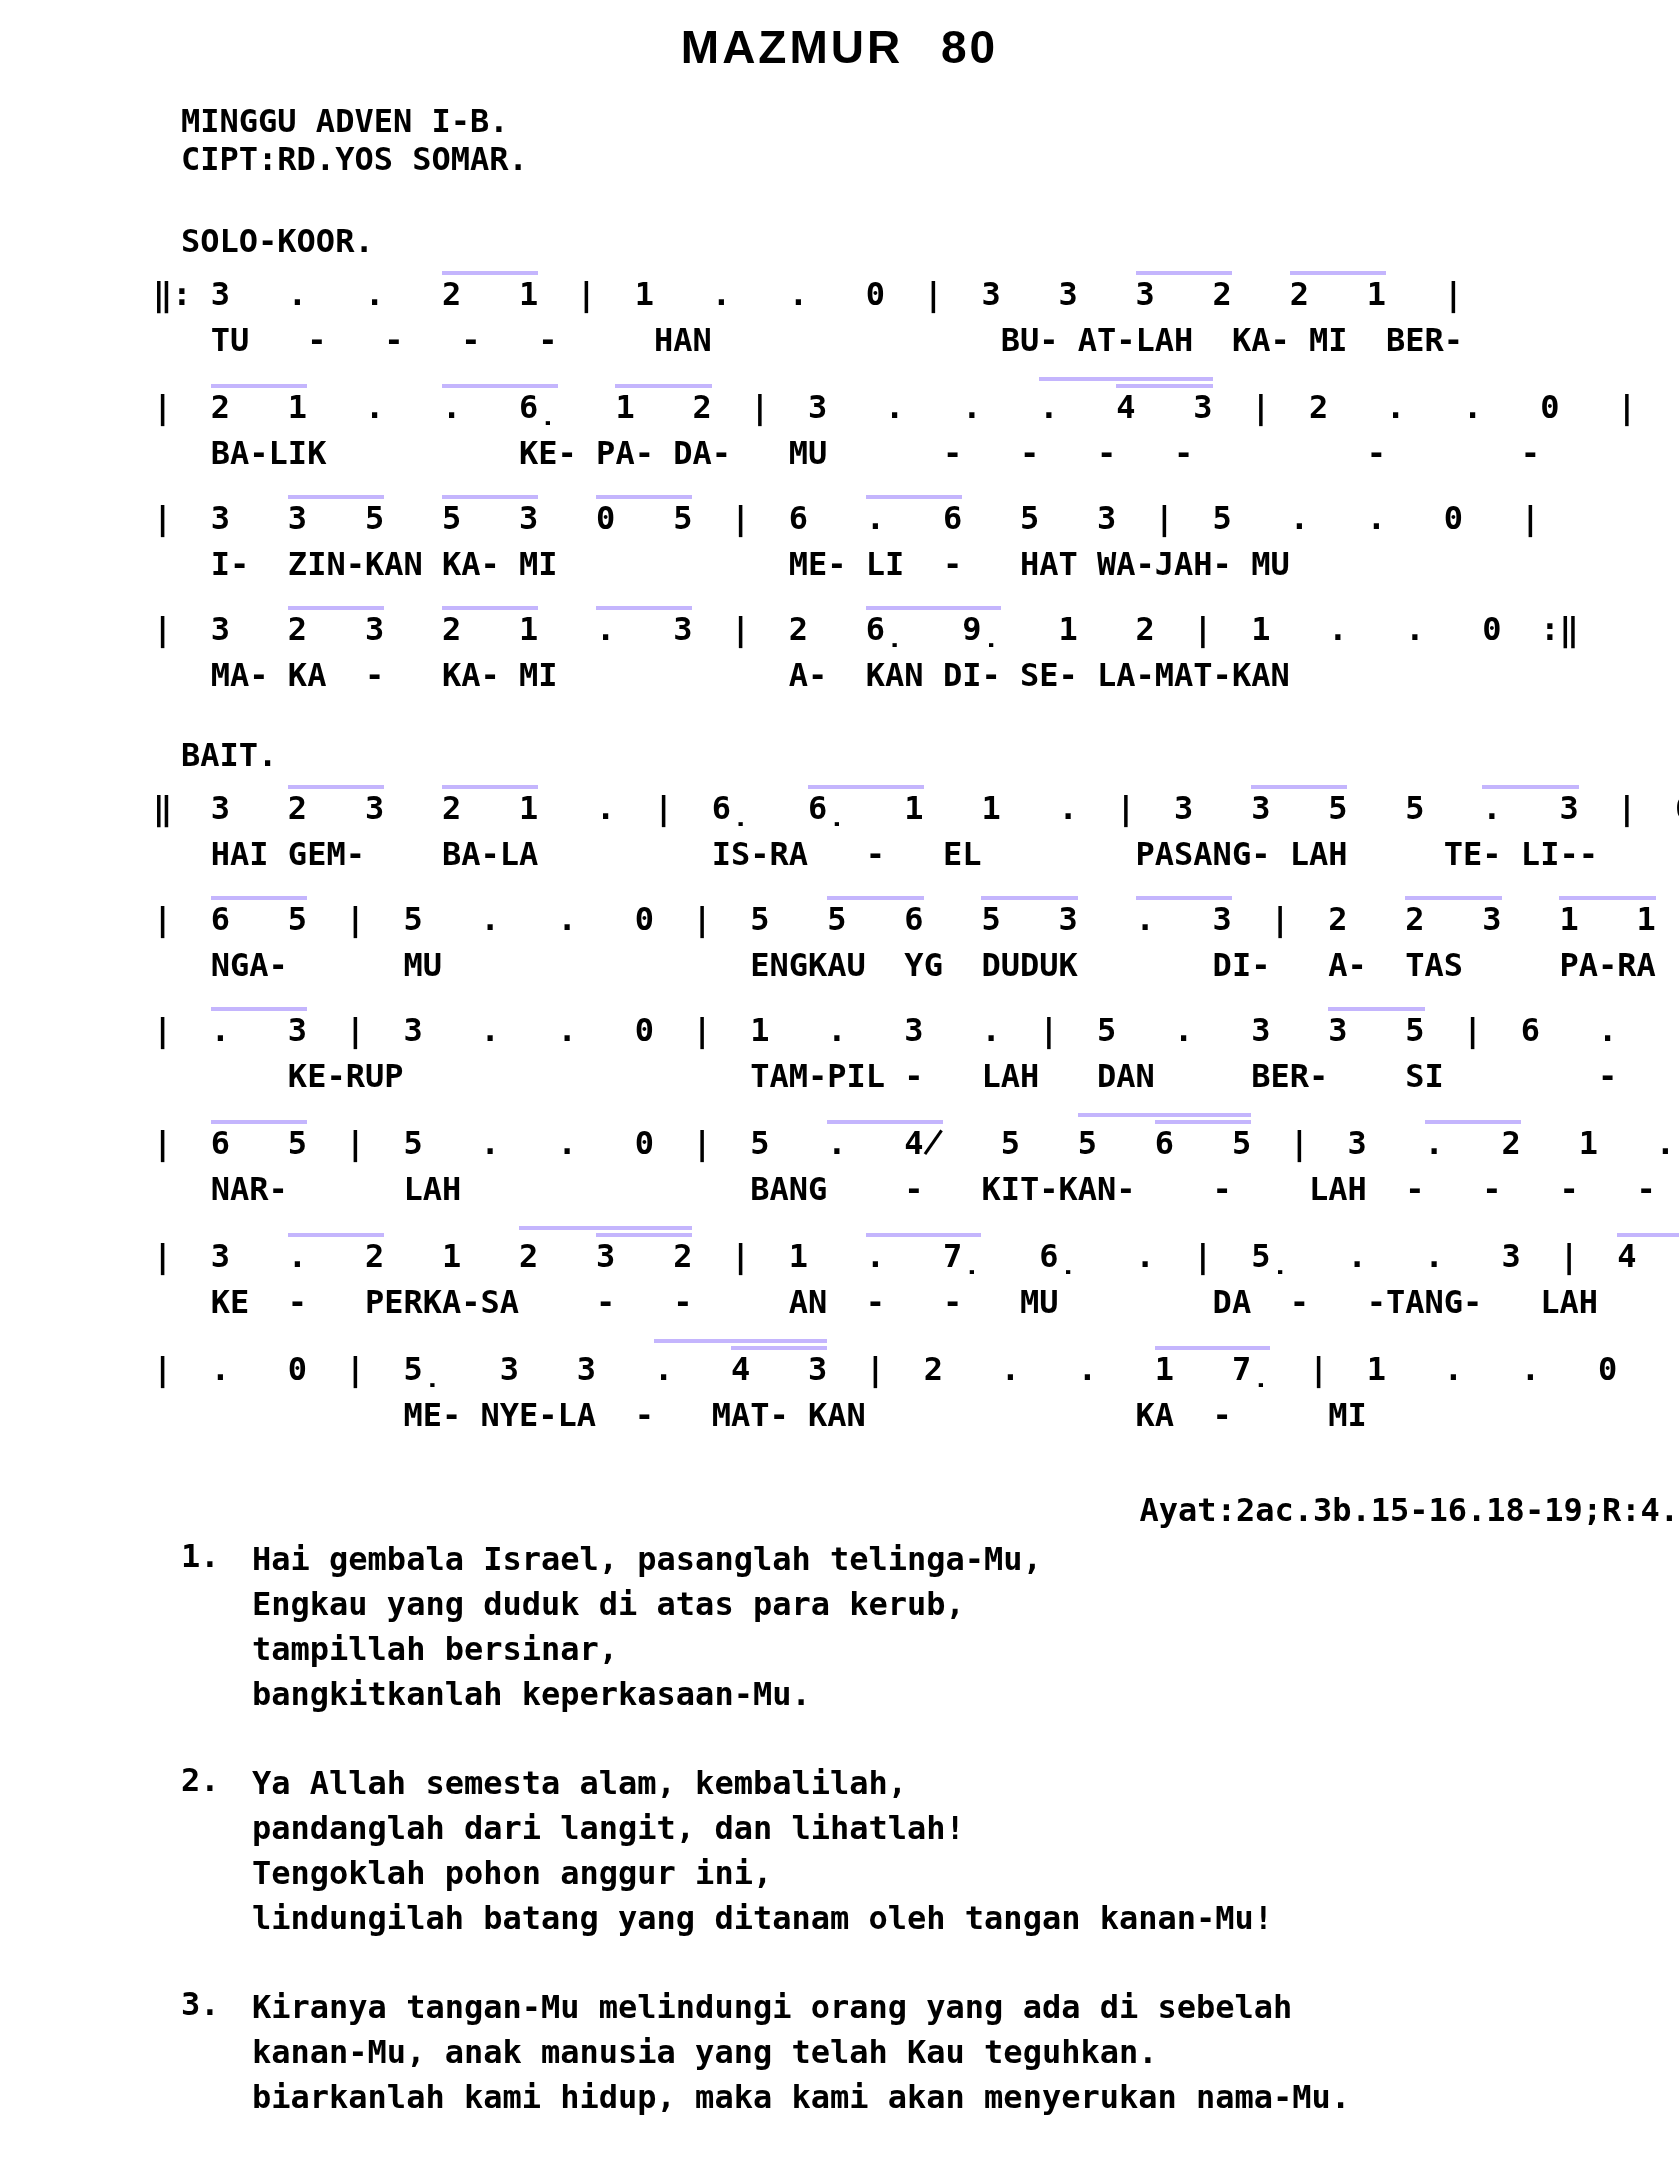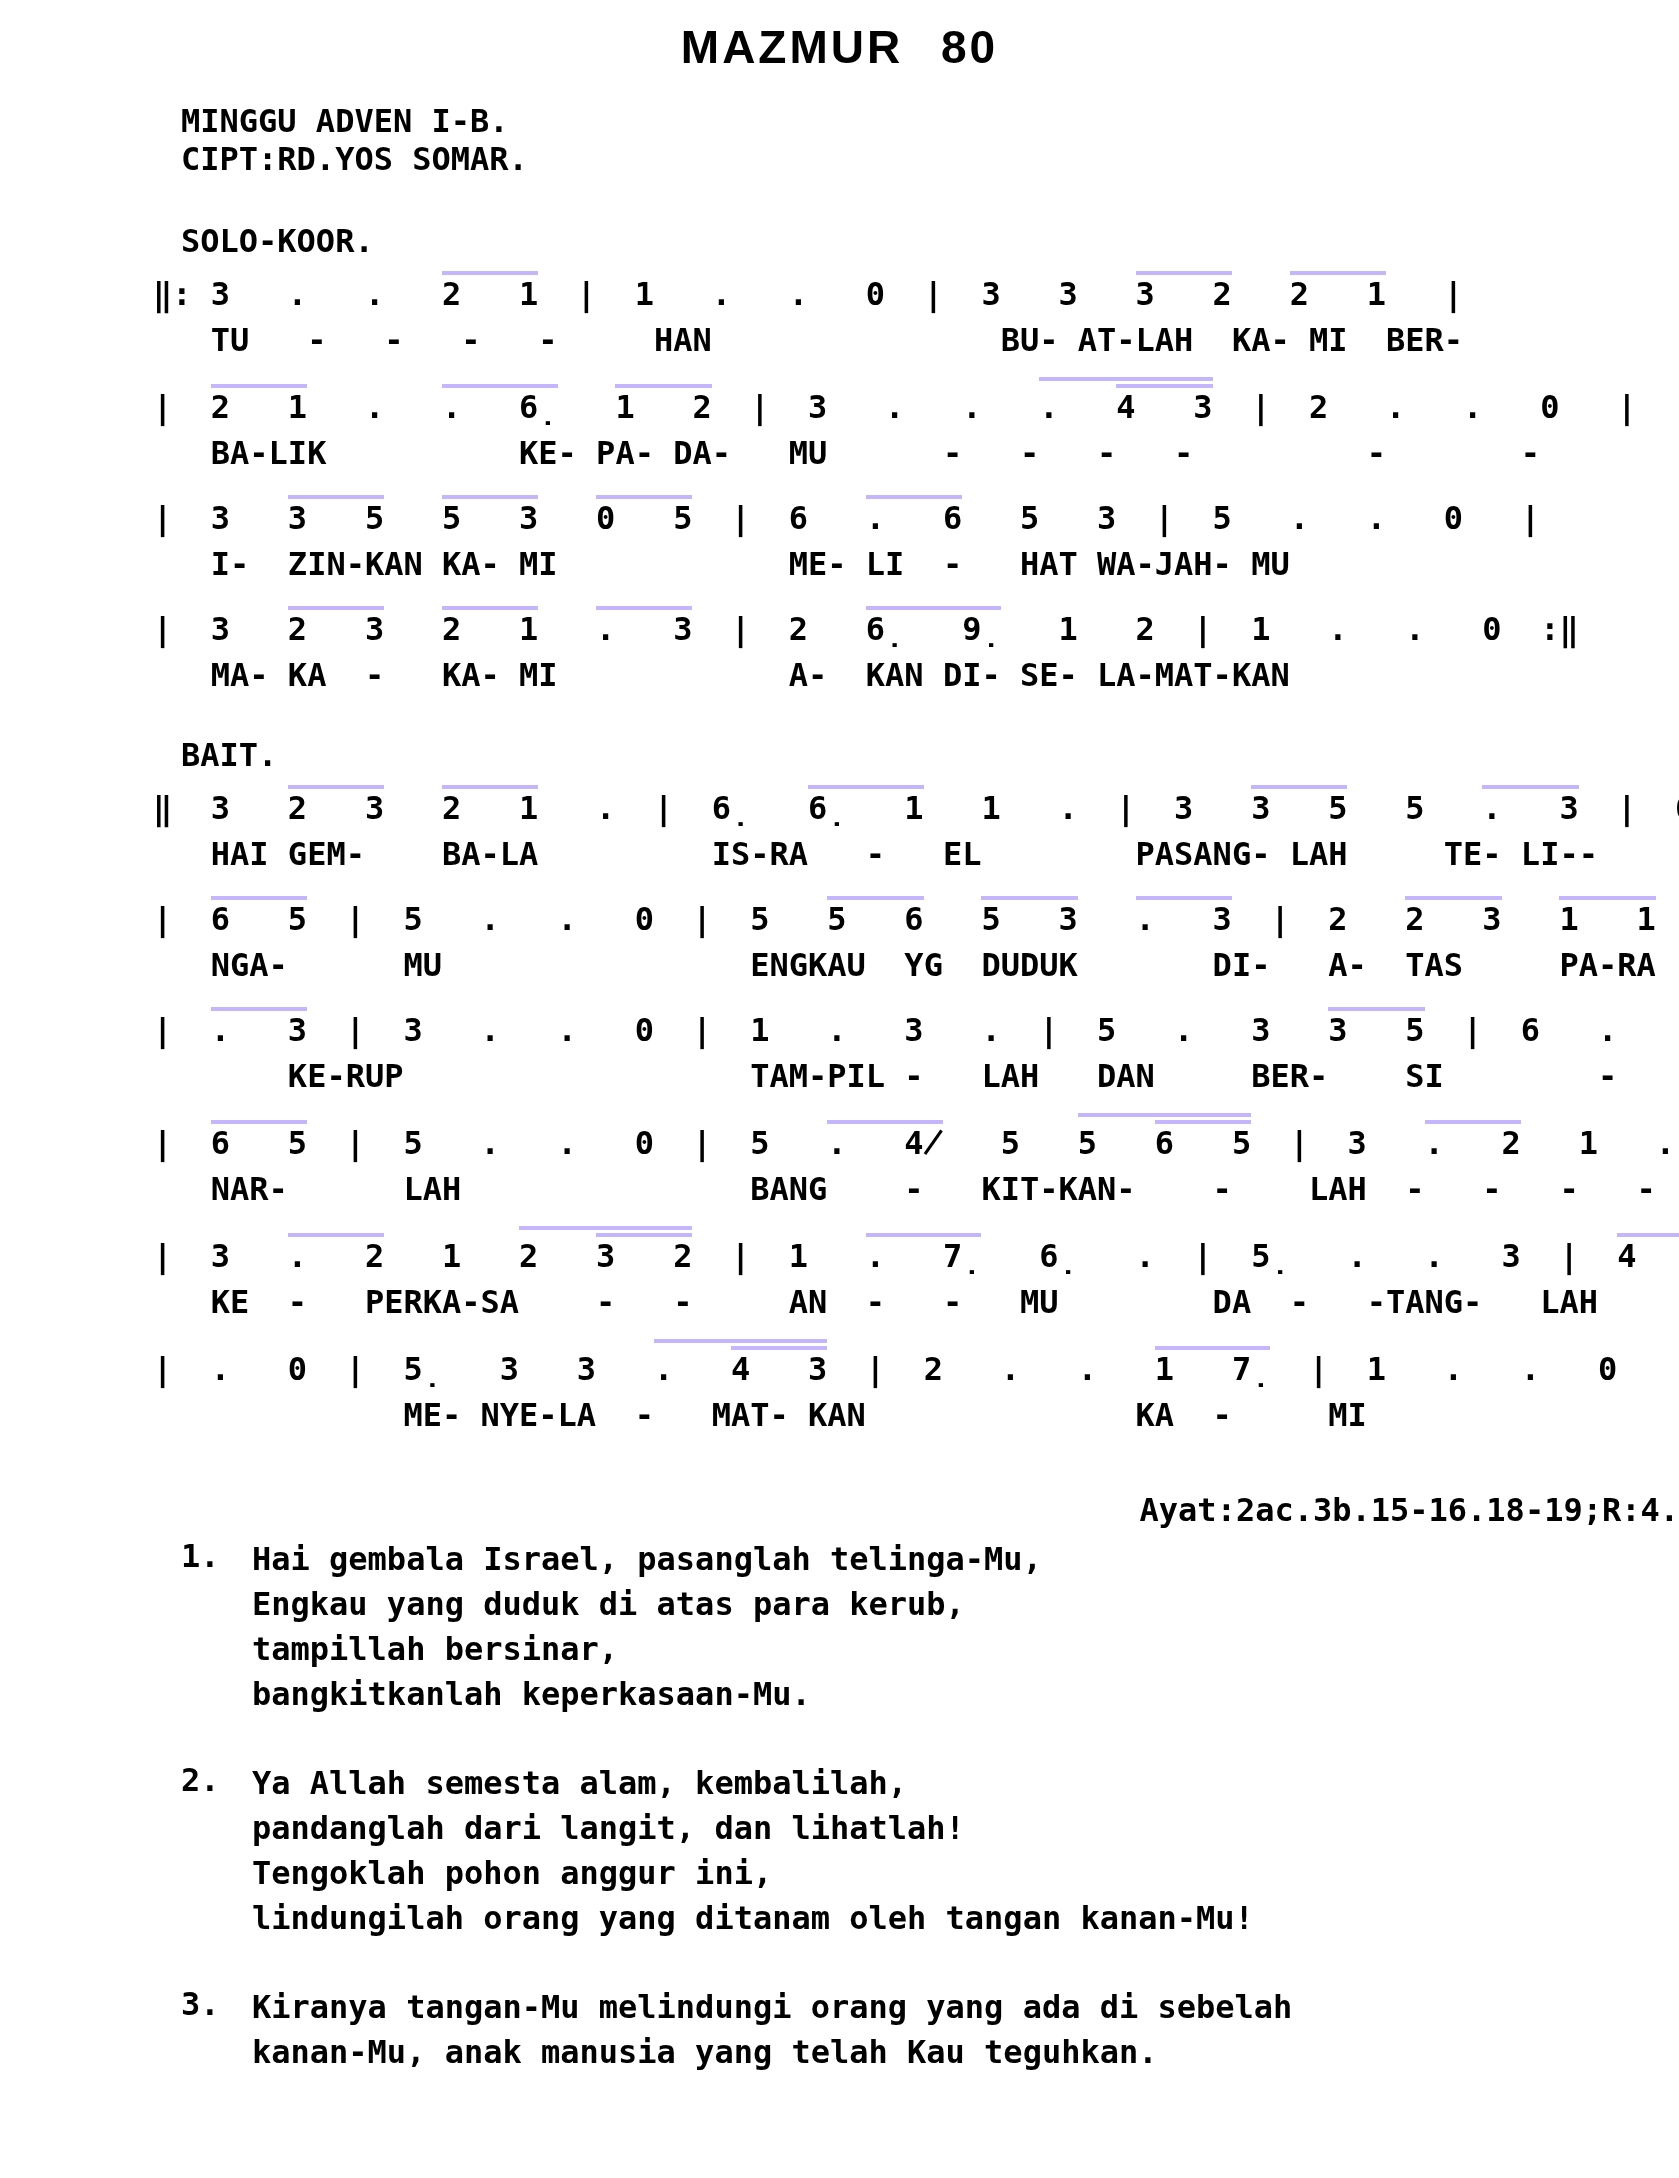--- a/index.html
+++ b/index.html
@@ -100,27 +100,28 @@
             <div>tampillah bersinar,</div>
             <div>bangkitkanlah keperkasaan-Mu.</div>
           </div>
         </div>
         <div class="verse">
           <div class="vnum">2.</div>
           <div class="vlines">
             <div>Ya Allah semesta alam, kembalilah,</div>
             <div>pandanglah dari langit, dan lihatlah!</div>
             <div>Tengoklah pohon anggur ini,</div>
-            <div>lindungilah orang yang ditanam oleh tangan kanan-Mu!</div>
+            <div>lindungilah batang yang ditanam oleh tangan kanan-Mu!</div>
           </div>
         </div>
         <div class="verse">
           <div class="vnum">3.</div>
           <div class="vlines">
             <div>Kiranya tangan-Mu melindungi orang yang ada di sebelah</div>
             <div>kanan-Mu, anak manusia yang telah Kau teguhkan.</div>
+            <div>biarkanlah kami hidup, maka kami akan menyerukan nama-Mu.</div>
           </div>
         </div>
       </div>
   </div>
 
 </div>
 
 
 </body></html>

